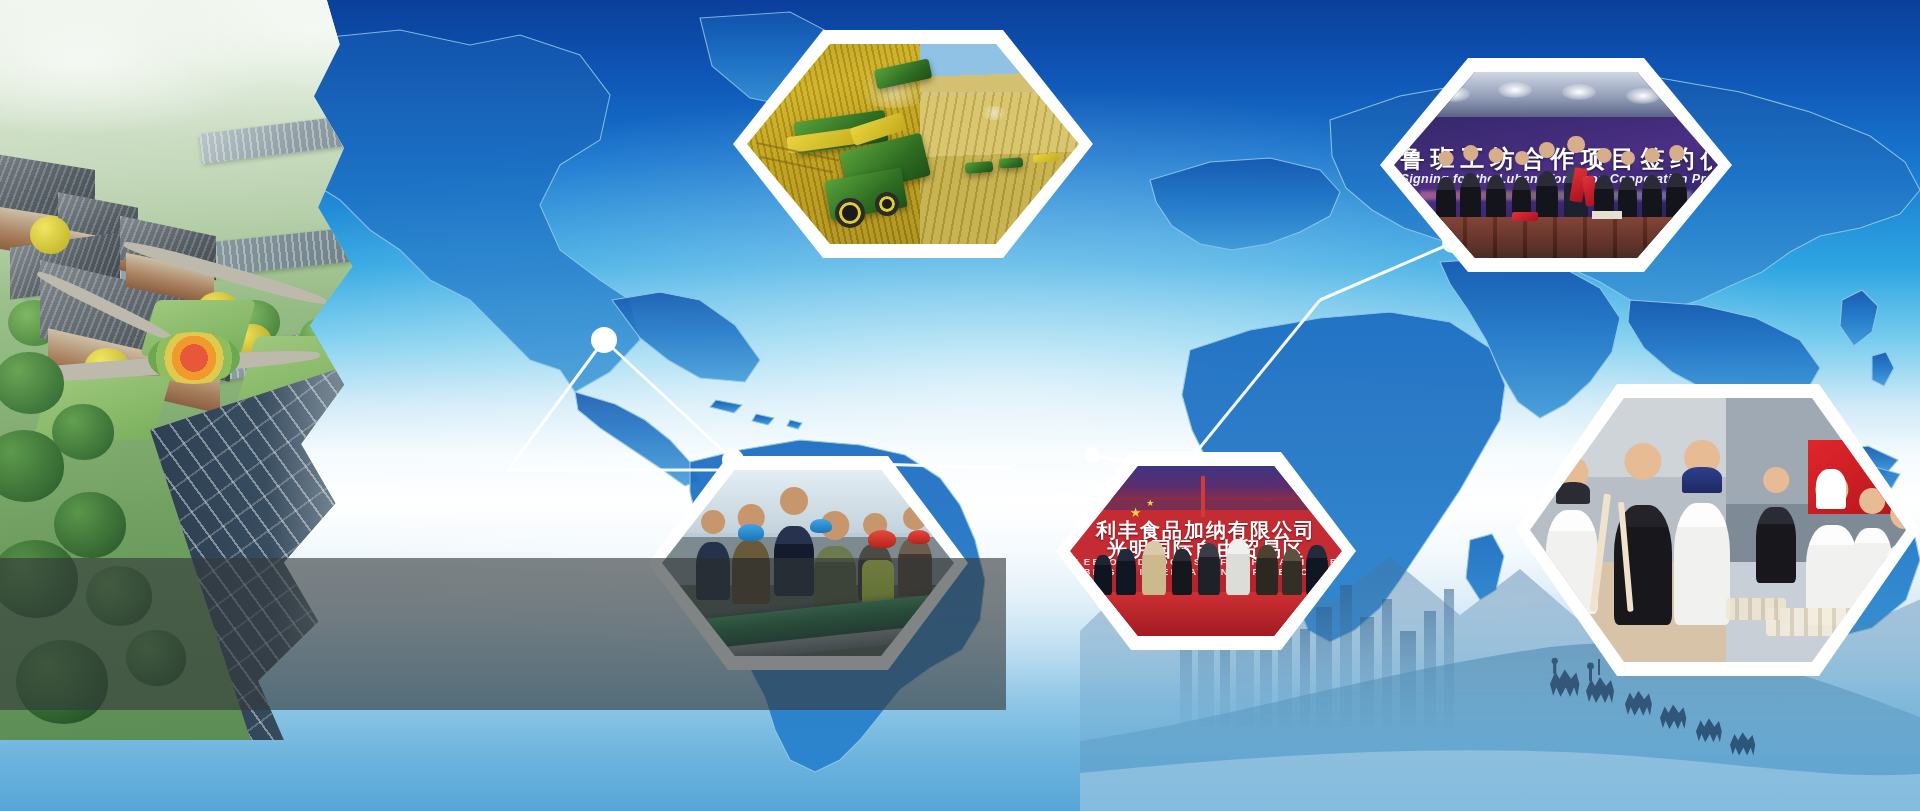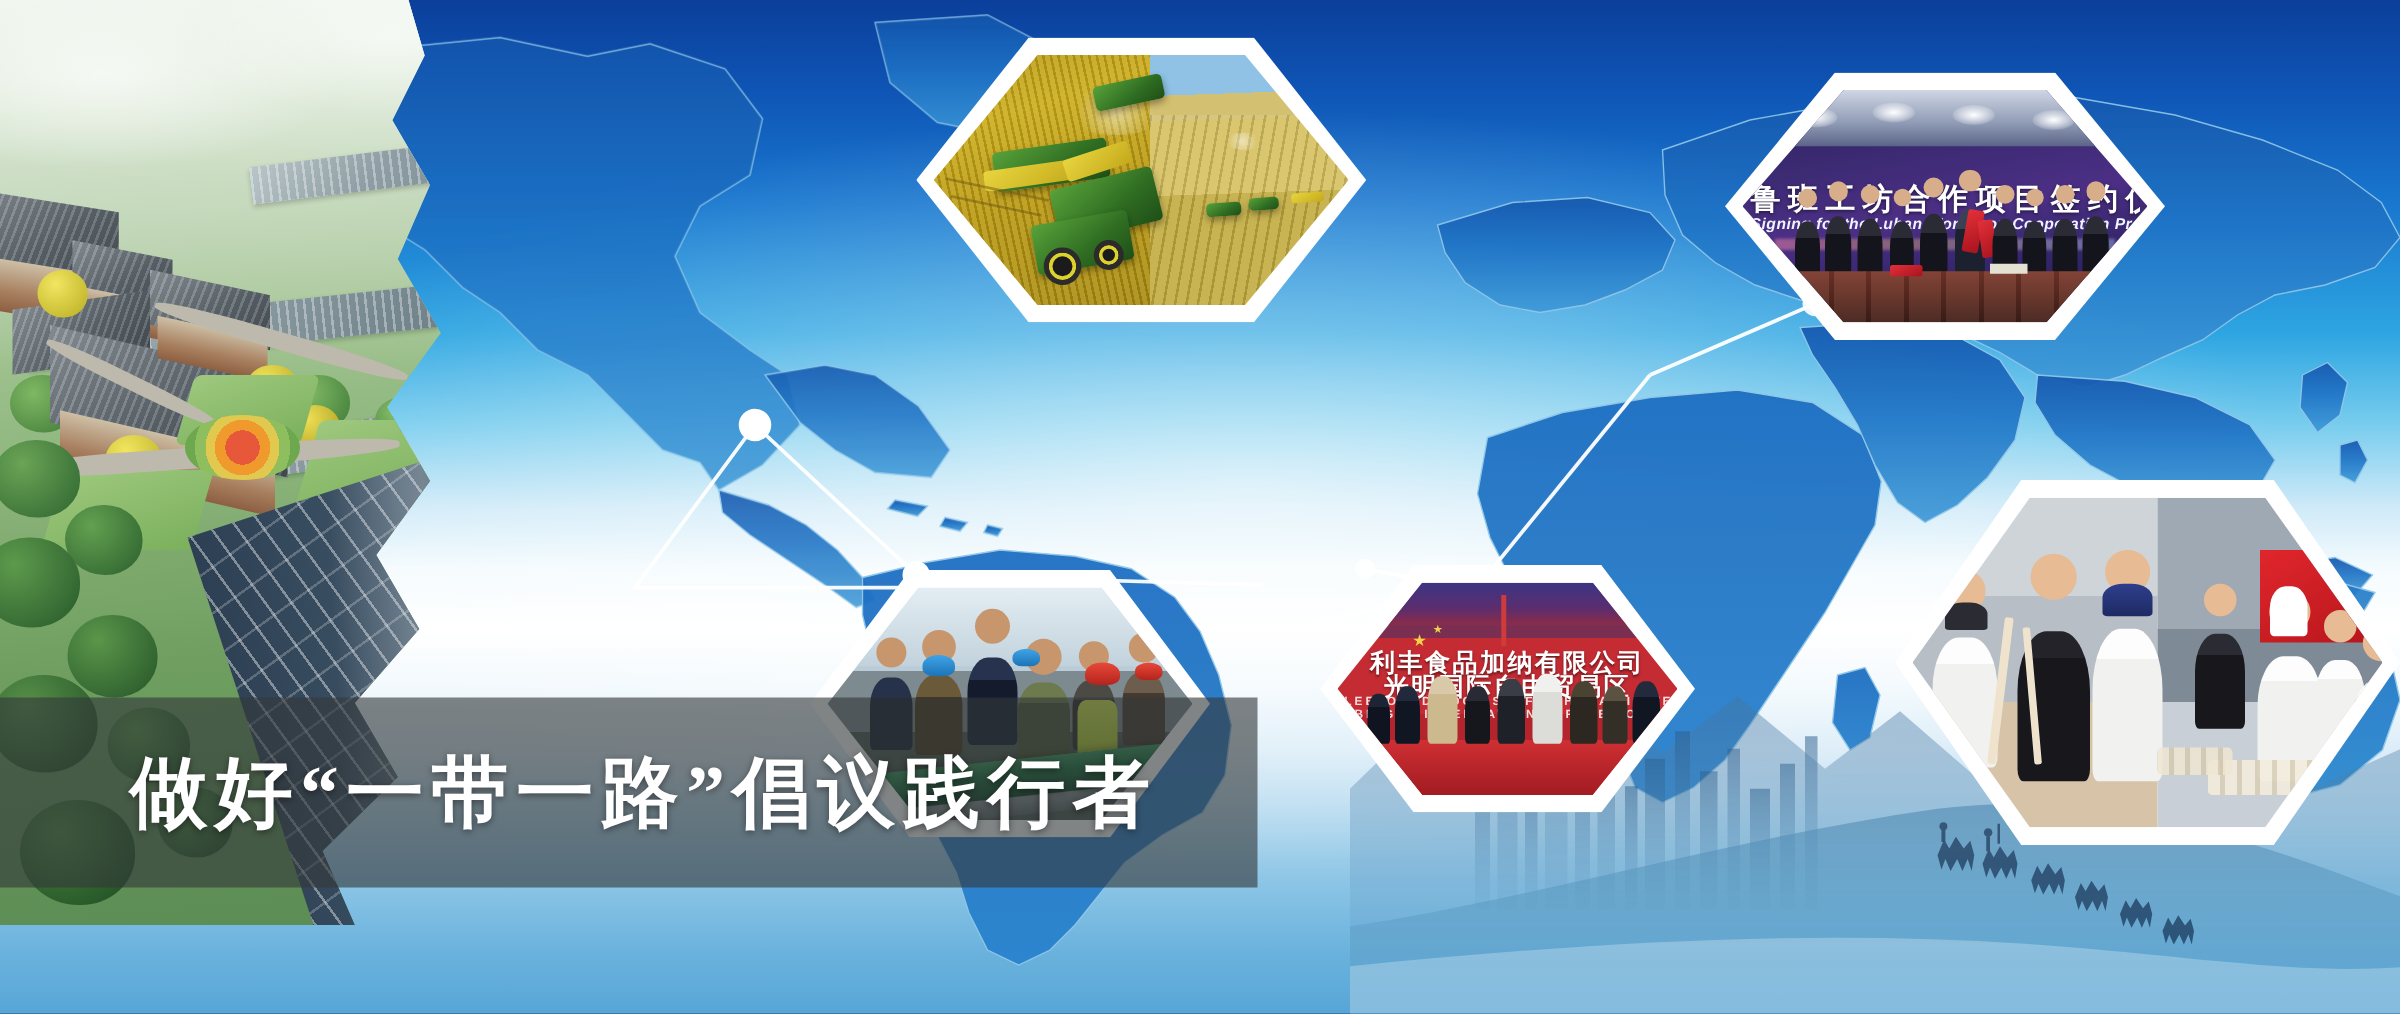--- a/index.html
+++ b/index.html
@@ -650,15 +650,14 @@
 
         <div style="position:absolute; left:236px; bottom:10%; width:130px; height:28px;
              background:repeating-linear-gradient(90deg,#f3ecdd 0 10px, #d9cfb8 10px 14px); border-radius:4px; opacity:.9;"></div>
         <div style="position:absolute; left:196px; bottom:16%; width:60px; height:22px;
              background:repeating-linear-gradient(90deg,#efe6d3 0 9px, #d4c9af 9px 13px); border-radius:4px; opacity:.85;"></div>
       </div>
     </div>
   </div>
 
   <div class="title-band"></div>
-  <div class="title-text">做好“一带一路”倡议践行者</div>
 
 </div>
 
 </body></html>

